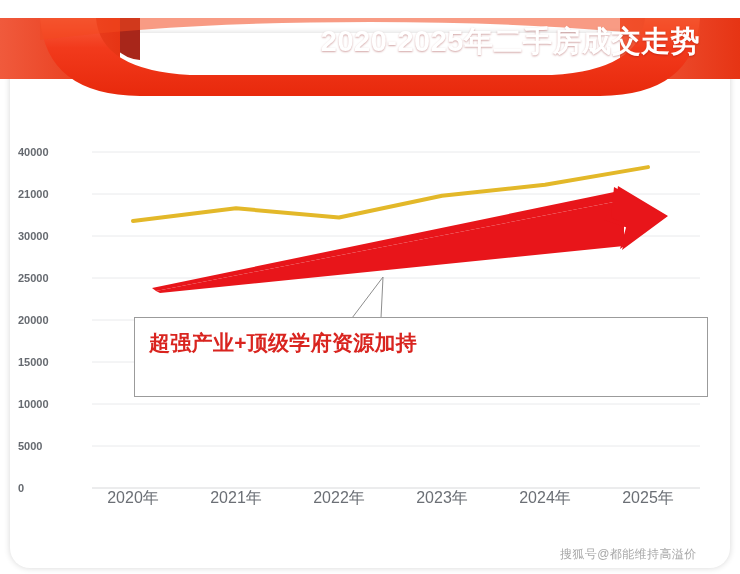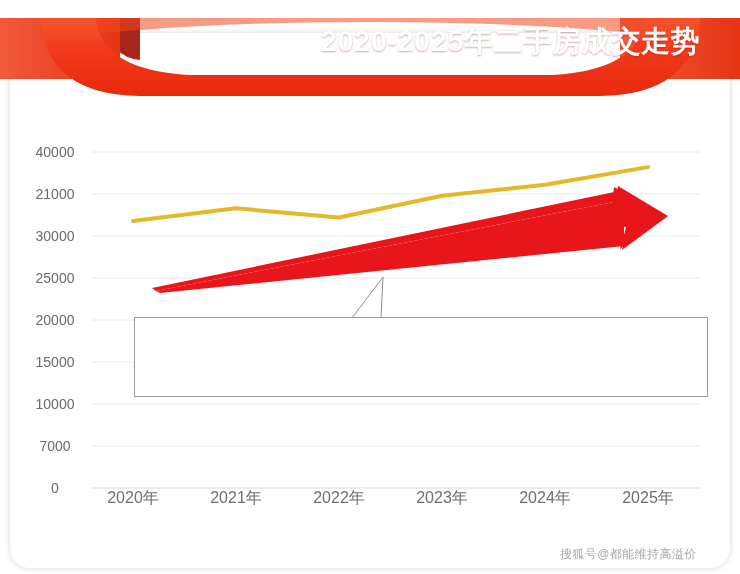--- a/index.html
+++ b/index.html
@@ -58,25 +58,26 @@
     left: 0;
     top: 0;
     width: 740px;
     height: 574px;
   }
 
   .ylabel {
     position: absolute;
     right: 0;
     width: 74px;
-    text-align: center;
-    font-size: 14px;
+    text-align: left;
+    font-size: 11px;
     color: #666a70;
     transform: translateY(-50%);
     white-space: nowrap;
+    font-weight: bold;
   }
   #ylabels {
     position: absolute;
     left: 18px;
     top: 0;
     width: 74px;
     height: 574px;
   }
 
   .xlabel {
@@ -193,36 +194,37 @@
 
     <g fill="none" stroke="#8d8d8d" stroke-width="1">
       <path d="M 383 277 L 352 318"></path>
       <path d="M 383 277 L 381 318"></path>
     </g>
   </svg>
 
   
   <div id="ylabels">
     <div class="ylabel" style="top:488px">0</div>
-    <div class="ylabel" style="top:446px">7000</div>
+    <div class="ylabel" style="top:446px">5000</div>
     <div class="ylabel" style="top:404px">10000</div>
     <div class="ylabel" style="top:362px">15000</div>
     <div class="ylabel" style="top:320px">20000</div>
     <div class="ylabel" style="top:278px">25000</div>
     <div class="ylabel" style="top:236px">30000</div>
     <div class="ylabel" style="top:194px">21000</div>
     <div class="ylabel" style="top:152px">40000</div>
   </div>
 
   
   <div class="xlabel" style="left:133px">2020年</div>
   <div class="xlabel" style="left:236px">2021年</div>
   <div class="xlabel" style="left:339px">2022年</div>
   <div class="xlabel" style="left:442px">2023年</div>
   <div class="xlabel" style="left:545px">2024年</div>
   <div class="xlabel" style="left:648px">2025年</div>
 
   
   <div id="annotation-box">
+    <div class="annotation-line">超强产业+顶级学府资源加持</div>
   </div>
 </div>
 
 <div id="watermark">搜狐号@都能维持高溢价</div>
 
 </body></html>

